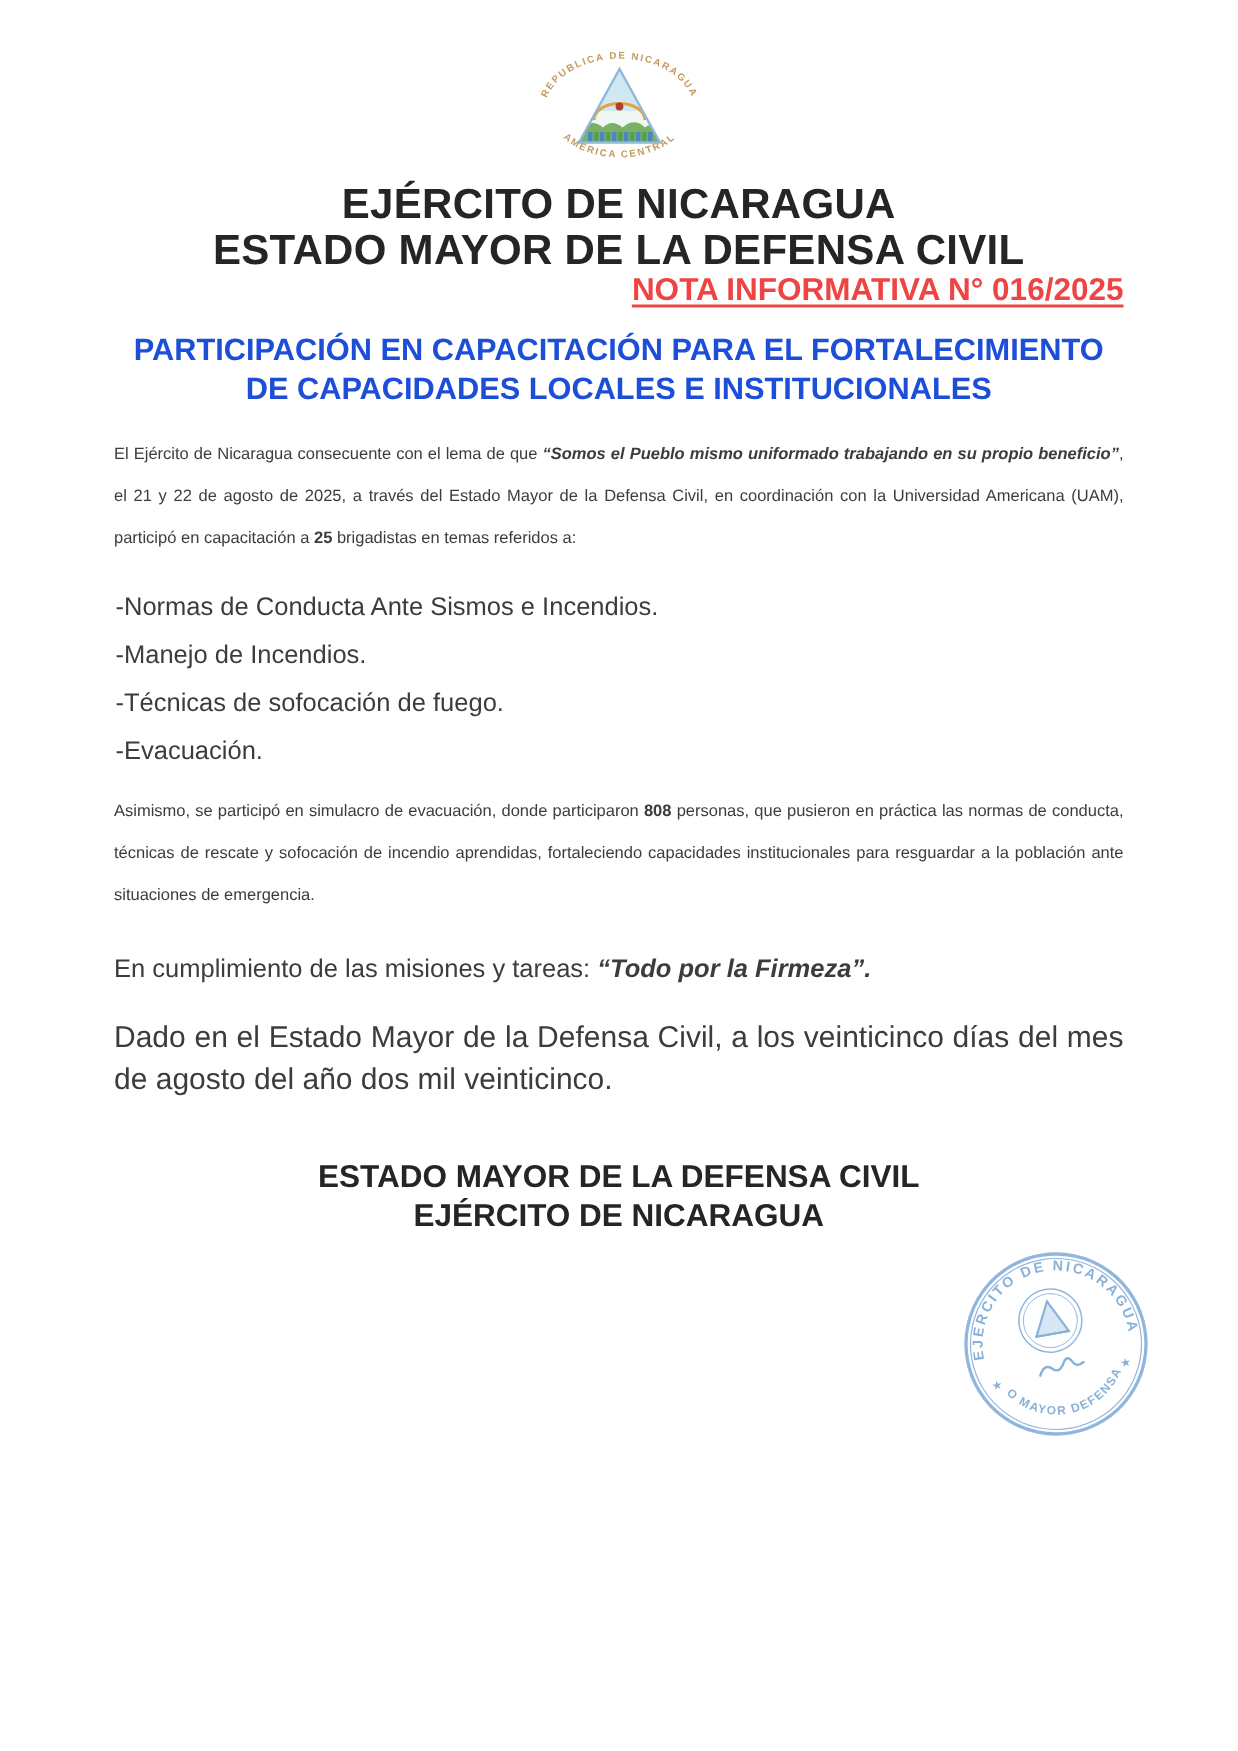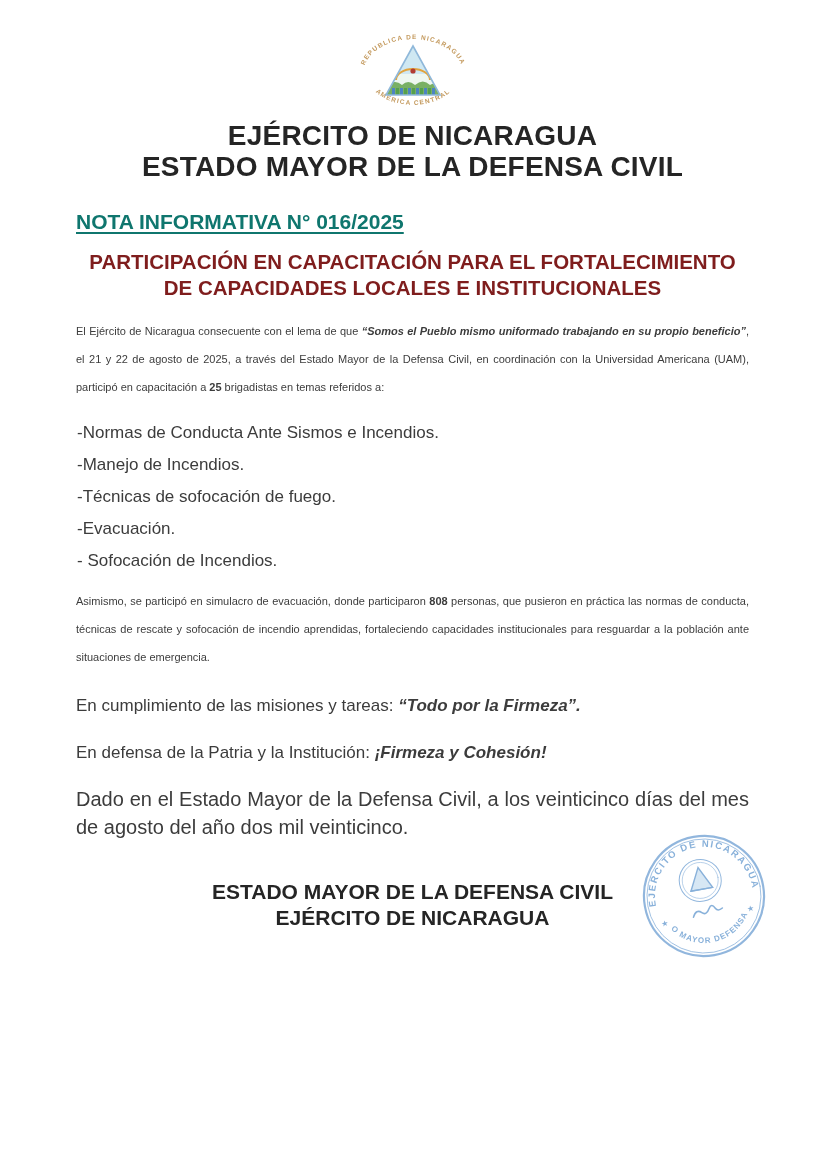--- a/index.html
+++ b/index.html
@@ -18,38 +18,38 @@
 
   .org-title {
     text-align: center;
     font-weight: bold;
     font-size: 28px;
     line-height: 31px;
     color: #252525;
     letter-spacing: 0.2px;
   }
   .nota {
-    text-align: left;
+    text-align: right;
     font-weight: bold;
     font-size: 21px;
-    margin-top: 28px;
-    color: #0f766e;
+    margin-top: 0;
+    color: #ef4444;
   }
   .nota .u {
     text-decoration: underline;
     text-decoration-thickness: 2px;
     text-underline-offset: 3px;
   }
   .subject {
     text-align: center;
     font-weight: bold;
     font-size: 20.5px;
     line-height: 26px;
     margin-top: 15px;
-    color: #7f1d1d;
+    color: #1d4ed8;
   }
   .body-par {
     font-size: 11px;
     line-height: 28px;
     text-align: justify;
     margin: 0;
   }
   .mt-par1 { margin-top: 16px; }
   .mt-par2 { margin-top: 16px; }
   .topics { margin-top: 22px; }
@@ -141,28 +141,26 @@
 
     <div class="subject">PARTICIPACIÓN EN CAPACITACIÓN PARA EL FORTALECIMIENTO DE CAPACIDADES LOCALES E INSTITUCIONALES</div>
 
     <p class="body-par mt-par1"><span>El Ejército de Nicaragua consecuente con el lema de que </span><span class="bi">“Somos el Pueblo mismo uniformado trabajando en su propio beneficio”</span><span>, el 21 y 22 de agosto de 2025, a través del Estado Mayor de la Defensa Civil, en coordinación con la Universidad Americana (UAM), participó en capacitación a </span><span class="b">25</span><span> brigadistas en temas referidos a:</span></p>
 
     <div class="topics">
       <p class="topic-item">-Normas de Conducta Ante Sismos e Incendios.</p>
       <p class="topic-item">-Manejo de Incendios.</p>
       <p class="topic-item">-Técnicas de sofocación de fuego.</p>
       <p class="topic-item">-Evacuación.</p>
-      <p class="topic-item">- Sofocación de Incendios.</p>
     </div>
 
     <p class="body-par mt-par2"><span>Asimismo, se participó en simulacro de evacuación, donde participaron </span><span class="b">808</span><span> personas, que pusieron en práctica las normas de conducta, técnicas de rescate y sofocación de incendio aprendidas, fortaleciendo capacidades institucionales para resguardar a la población ante situaciones de emergencia.</span></p>
 
     <p class="motto-line"><span>En cumplimiento de las misiones y tareas: </span><span class="bi">“Todo por la Firmeza”.</span></p>
 
-    <p class="motto-line"><span>En defensa de la Patria y la Institución: </span><span class="bi">¡Firmeza y Cohesión!</span></p>
 
     <p class="closing">Dado en el Estado Mayor de la Defensa Civil, a los veinticinco días del mes de agosto del año dos mil veinticinco.</p>
 
     <div class="signature-block">
       <div>ESTADO MAYOR DE LA DEFENSA CIVIL</div>
       <div>EJÉRCITO DE NICARAGUA</div>
     </div>
   </div>
 
   <svg class="seal" width="152" height="152" viewBox="0 0 152 152">

